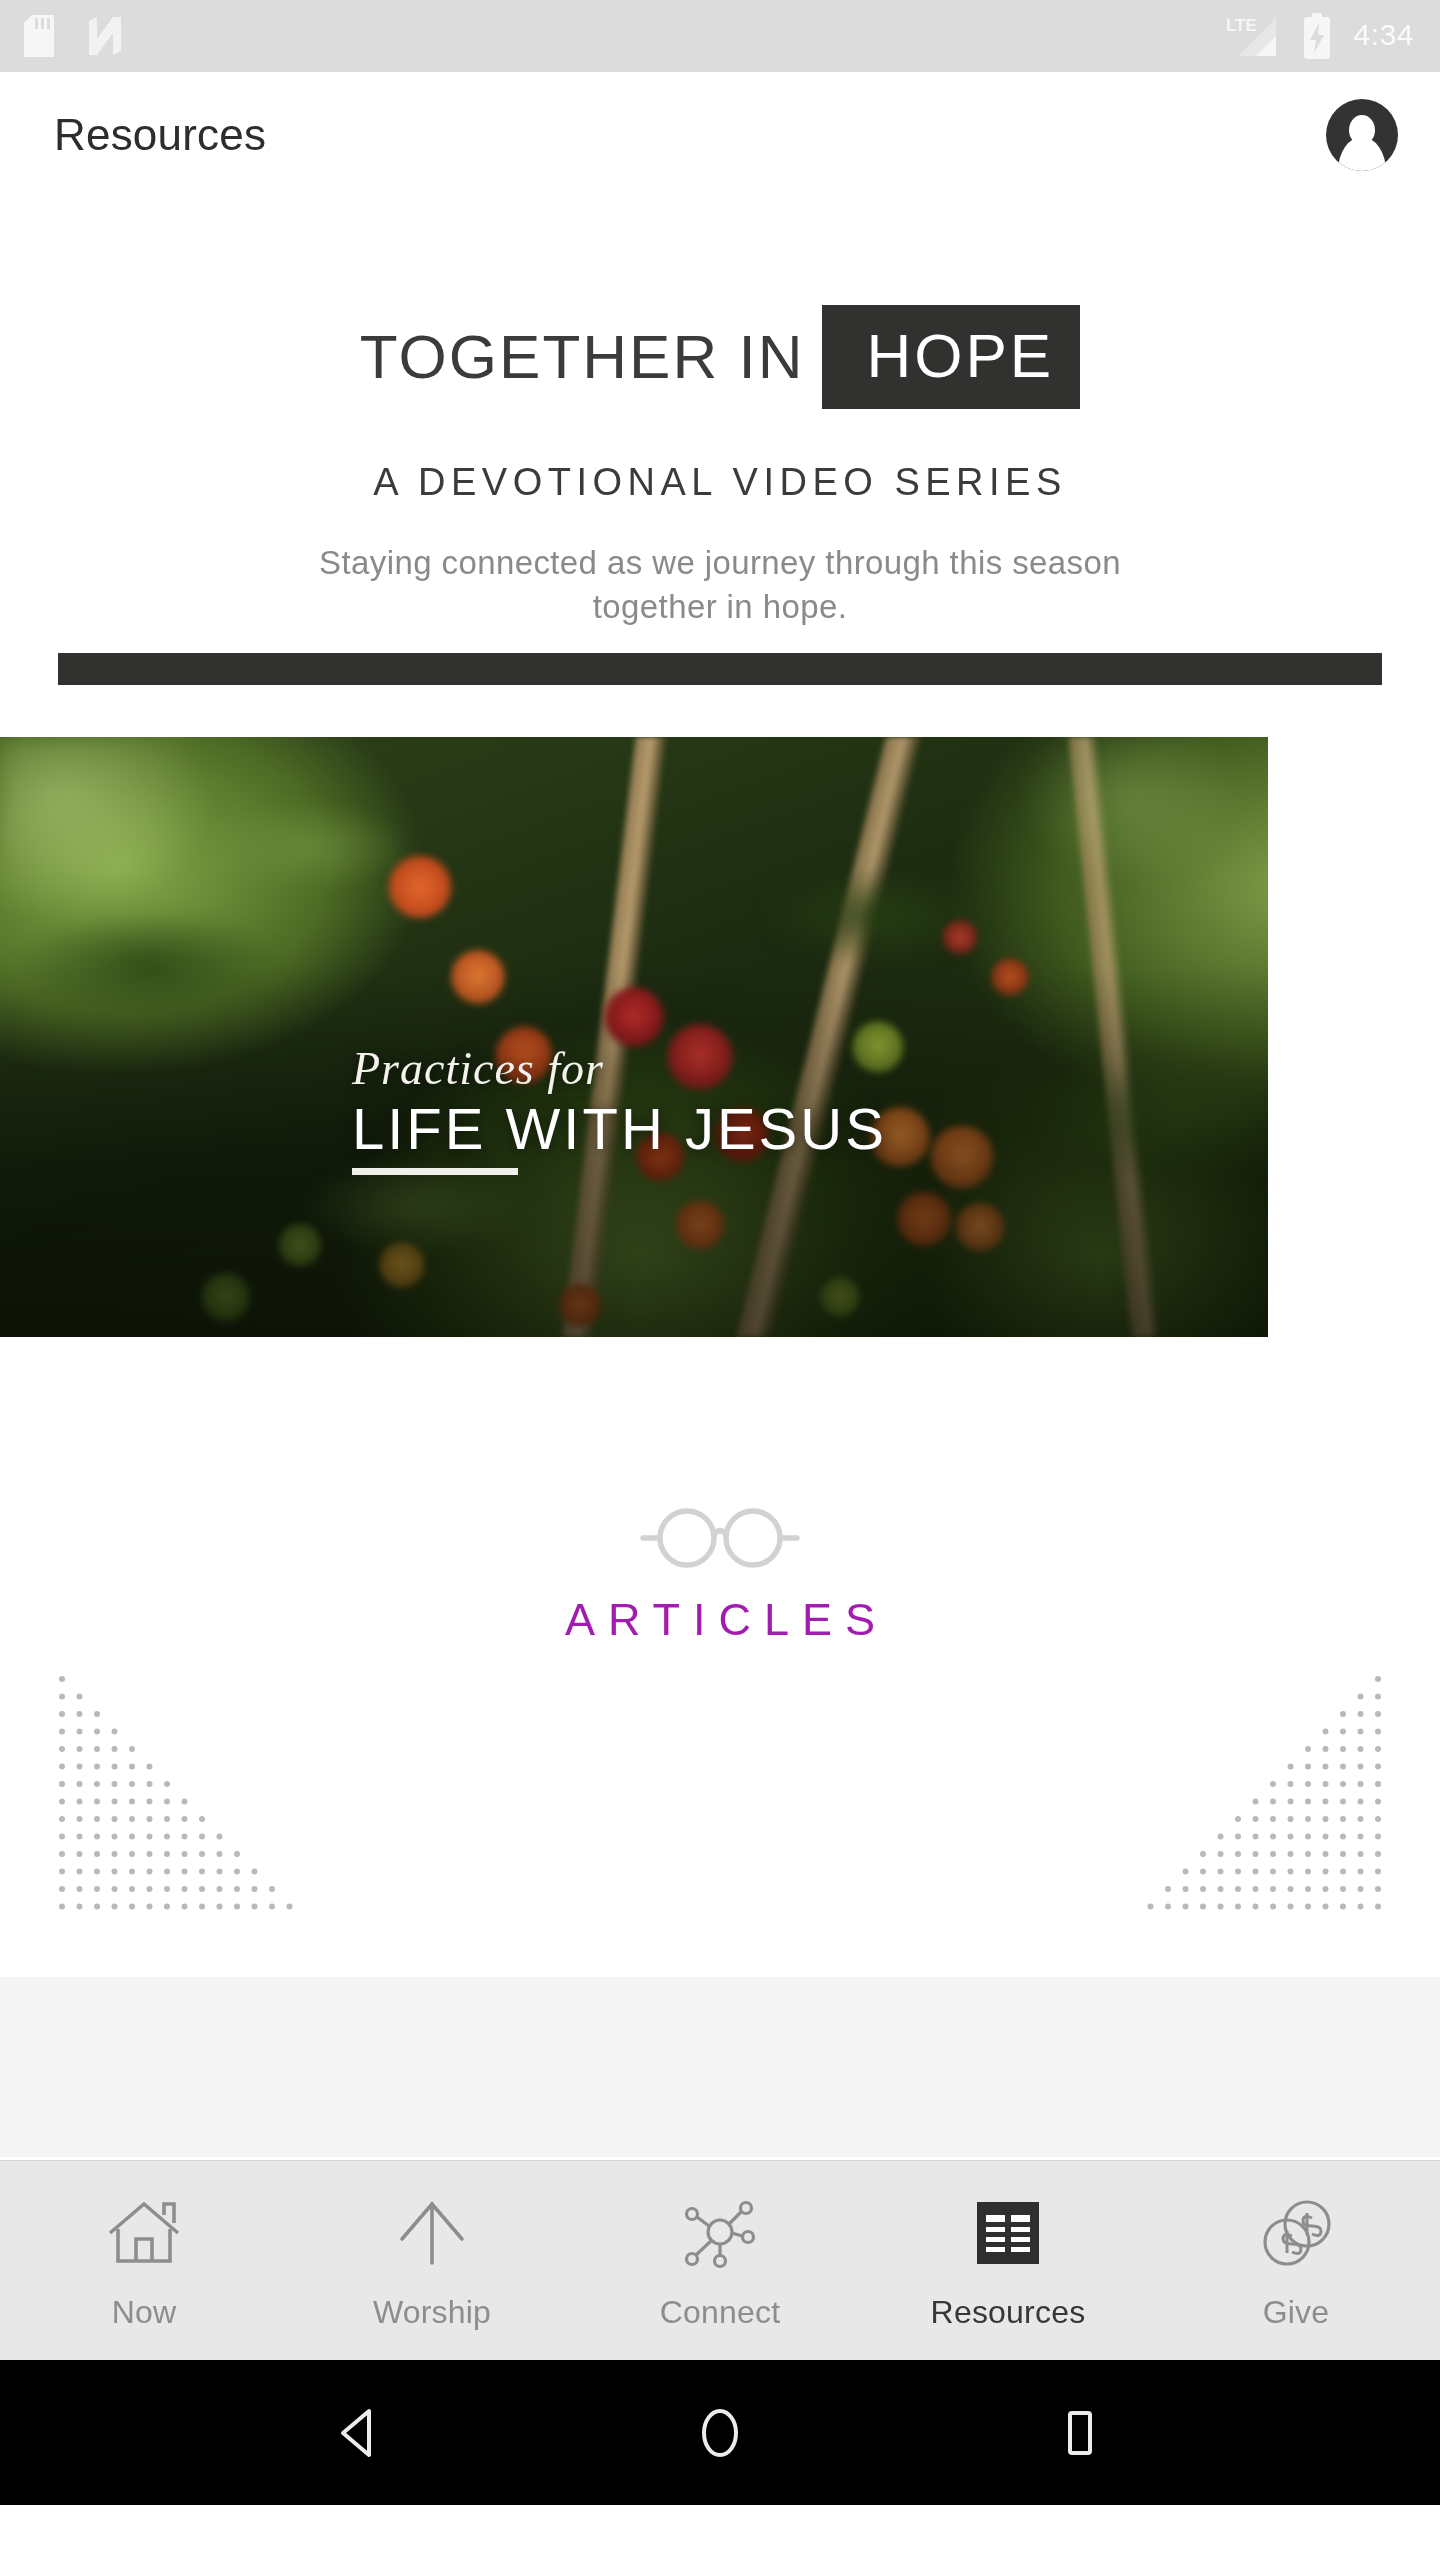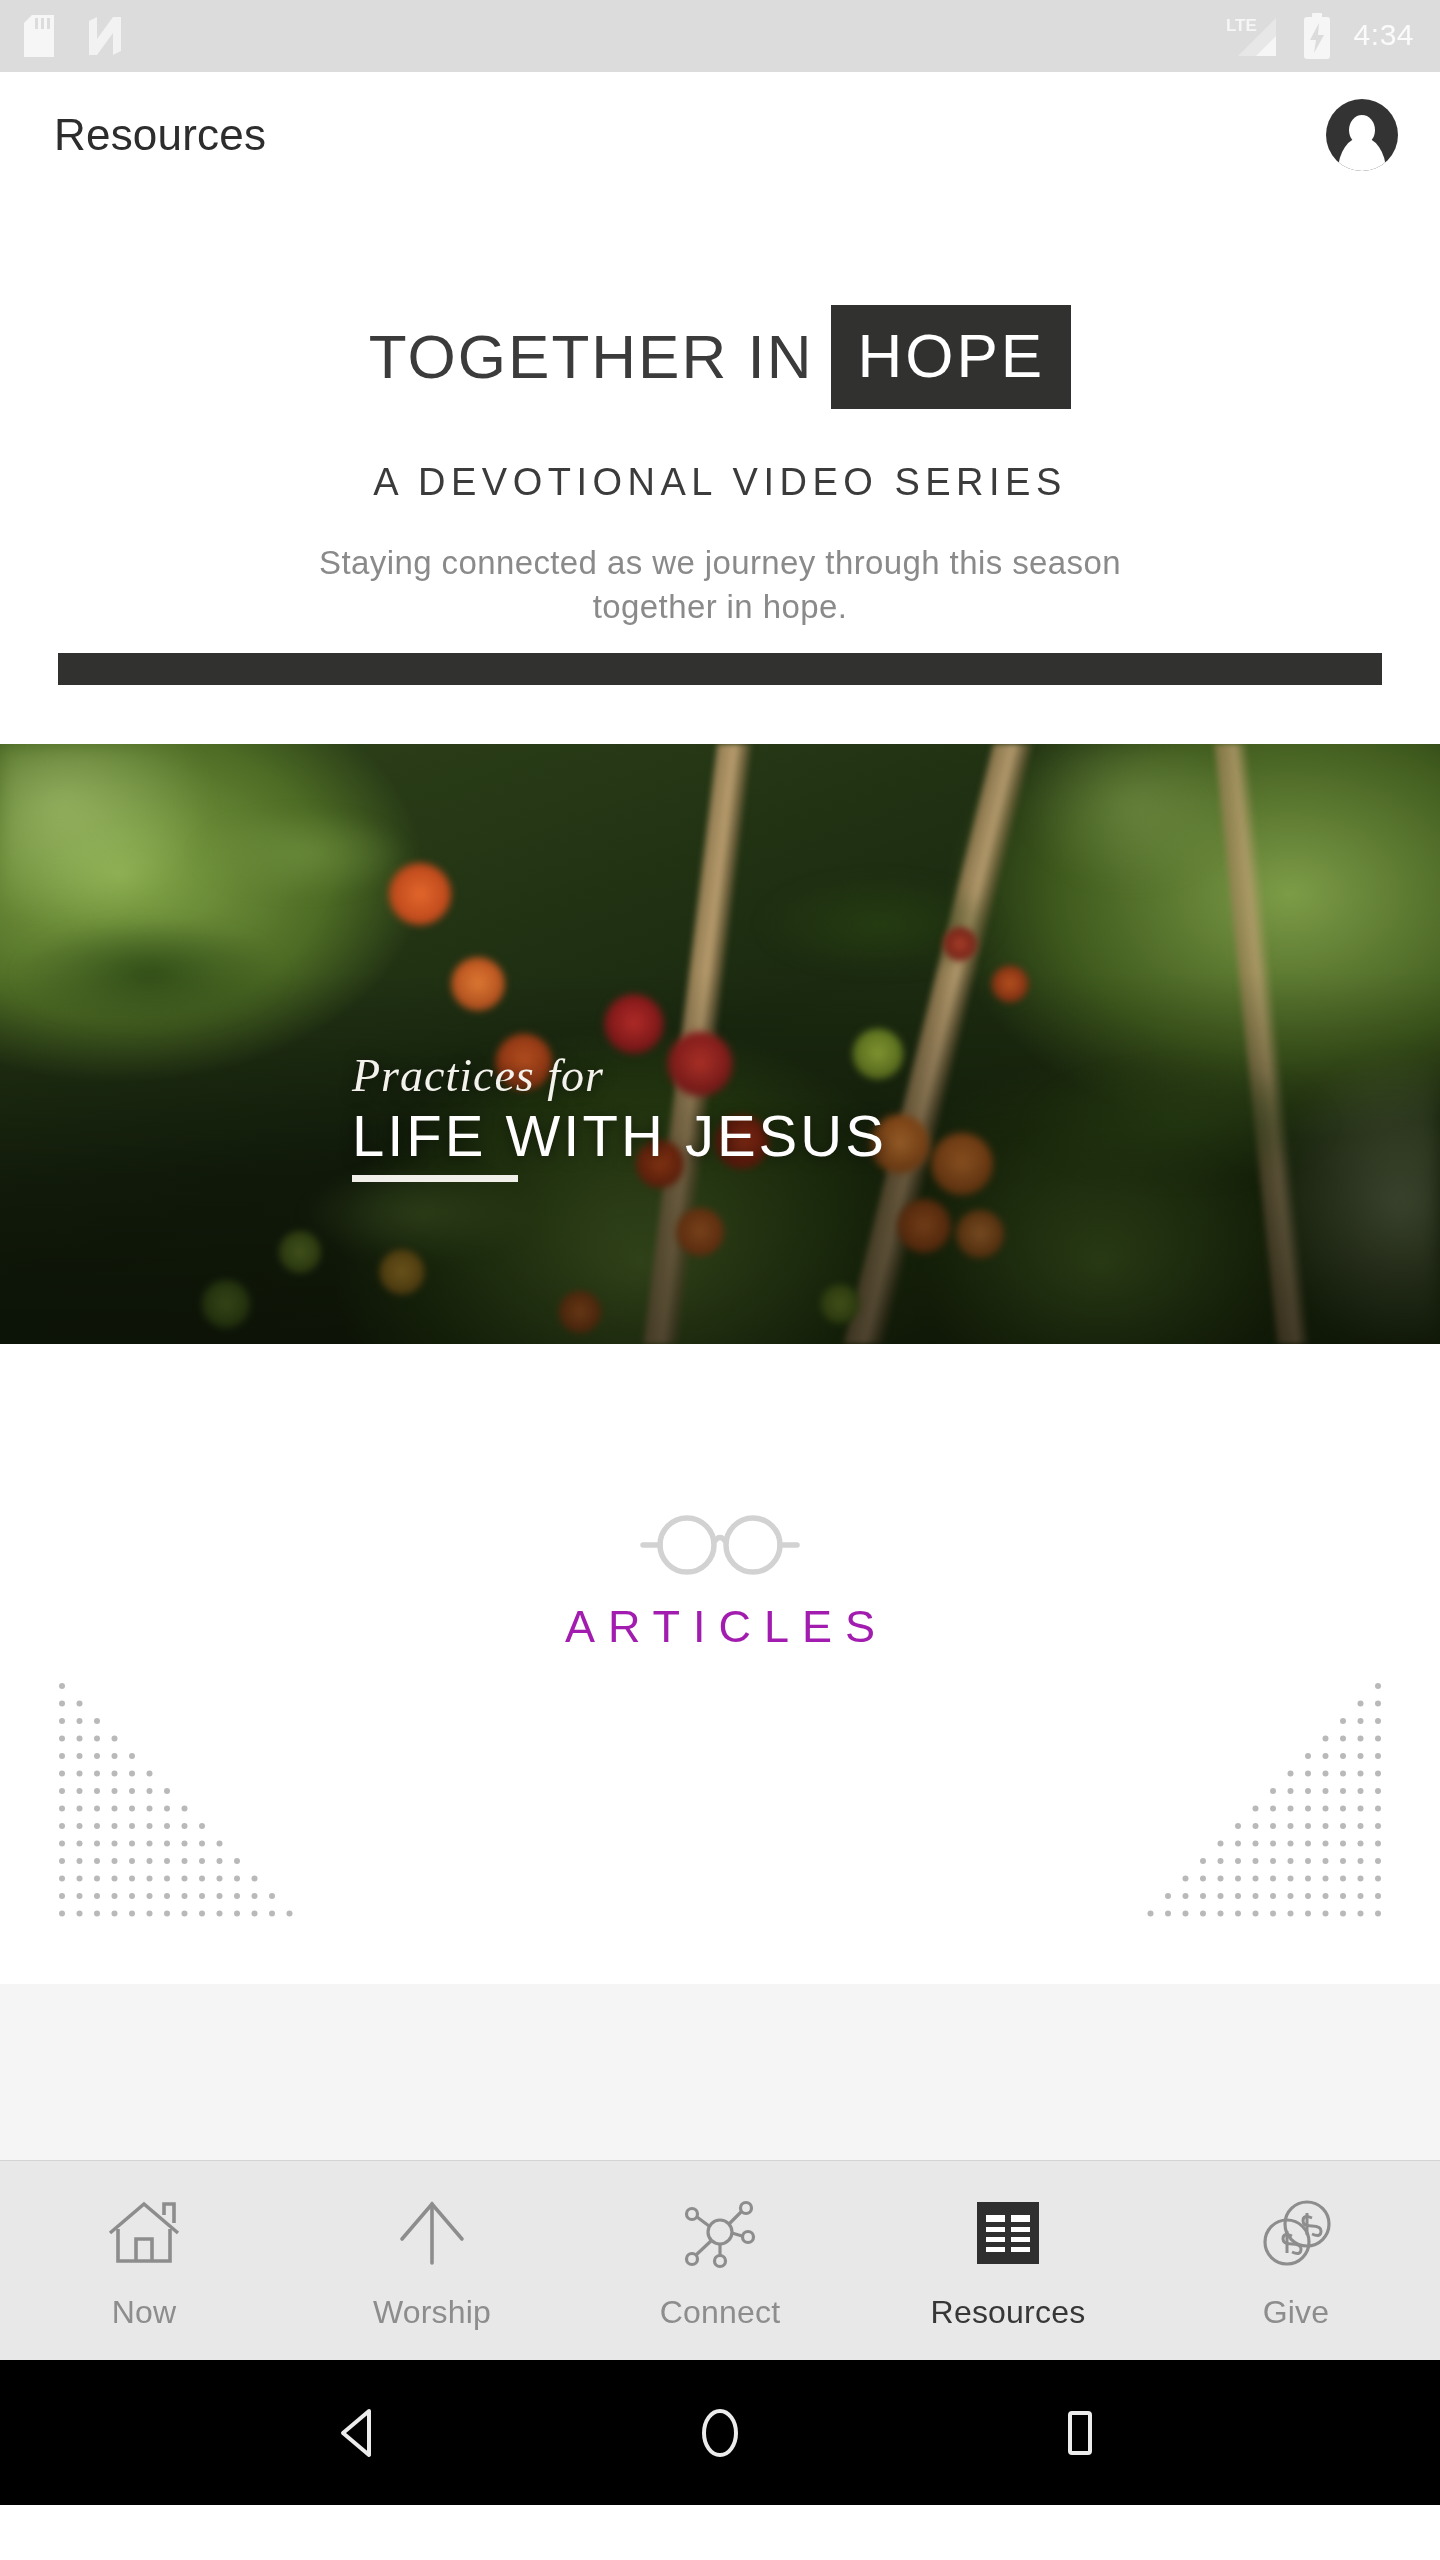--- a/index.html
+++ b/index.html
@@ -71,44 +71,43 @@
     display:flex; align-items:center; justify-content:center;
     font-size:62px; letter-spacing:3px; line-height:1;
   }
   .hope-t1{
     color:#3b3b3b; font-weight:400;
     font-family:"Liberation Sans Narrow","Liberation Sans",sans-serif;
     letter-spacing:2px;
   }
   .hope-t2{
     color:#ffffff; background:#31312f;
-    padding:20px 26px 22px 26px; margin-left:18px;
+    padding:20px 26px 22px 44px; margin-left:18px;
     font-weight:400; letter-spacing:3px;
     font-family:"Liberation Sans Narrow","Liberation Sans",sans-serif;
   }
   .hope-sub{
     margin-top:52px; font-size:38px; color:#3b3b3b;
     letter-spacing:5.5px; font-weight:400;
     font-family:"Liberation Sans Narrow","Liberation Sans",sans-serif;
   }
   .hope-desc{
     margin-top:37px; font-size:33px; color:#8a8a8a;
     line-height:1.32; text-align:center; letter-spacing:.4px;
     max-width:930px; font-weight:400;
   }
   .hope-bar{
     position:absolute; left:58px; right:58px; bottom:52px;
     height:32px; background:#31312f;
   }
 
   
   .card-photo{
-    position:relative; width:1440px; height:600px; overflow:hidden;
+    position:relative; width:1268px; height:600px; overflow:hidden;
     cursor:pointer;
-    margin-top:7px;
   }
   .photo-bg{ position:absolute; inset:0; background:#1d2a14; }
   .photo-bg .lyr{ position:absolute; inset:0; }
   .photo-cap{
     position:absolute; left:352px; bottom:162px;
     z-index:4; text-shadow:0 2px 14px rgba(0,0,0,.55);
   }
   .cap-pre{
     font-family:"Liberation Serif", serif; font-style:italic;
     font-size:46px; color:#f4f2ec; letter-spacing:1px;

